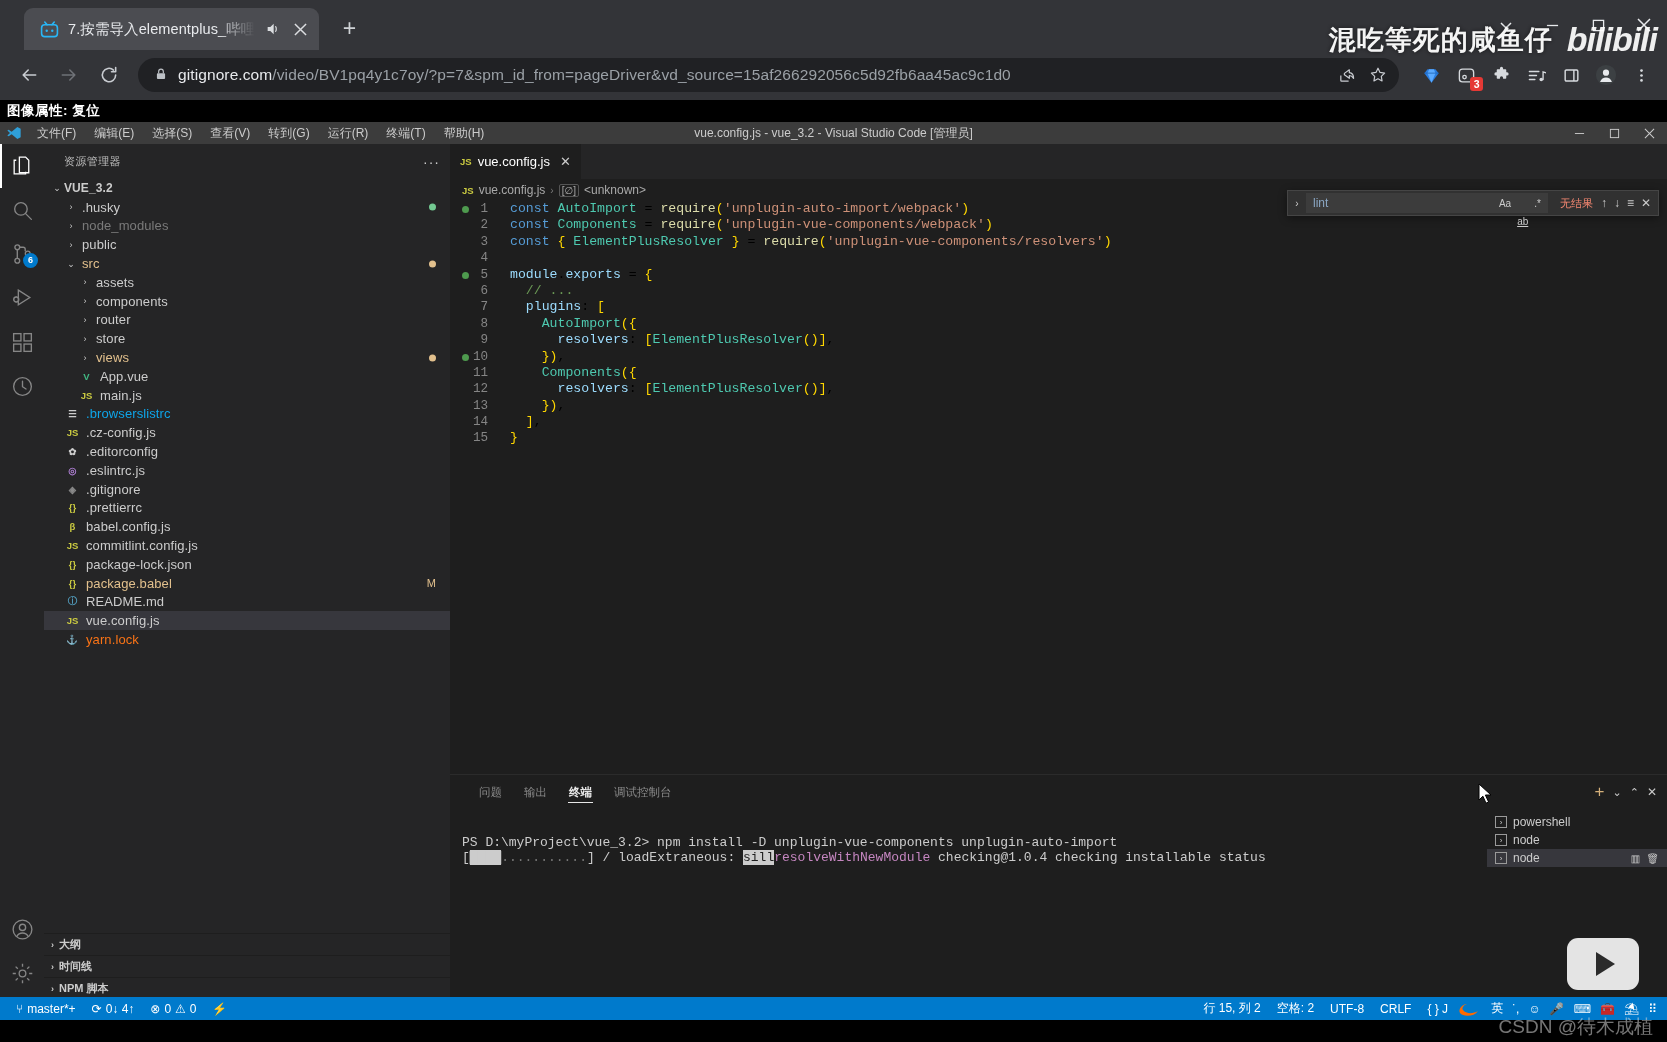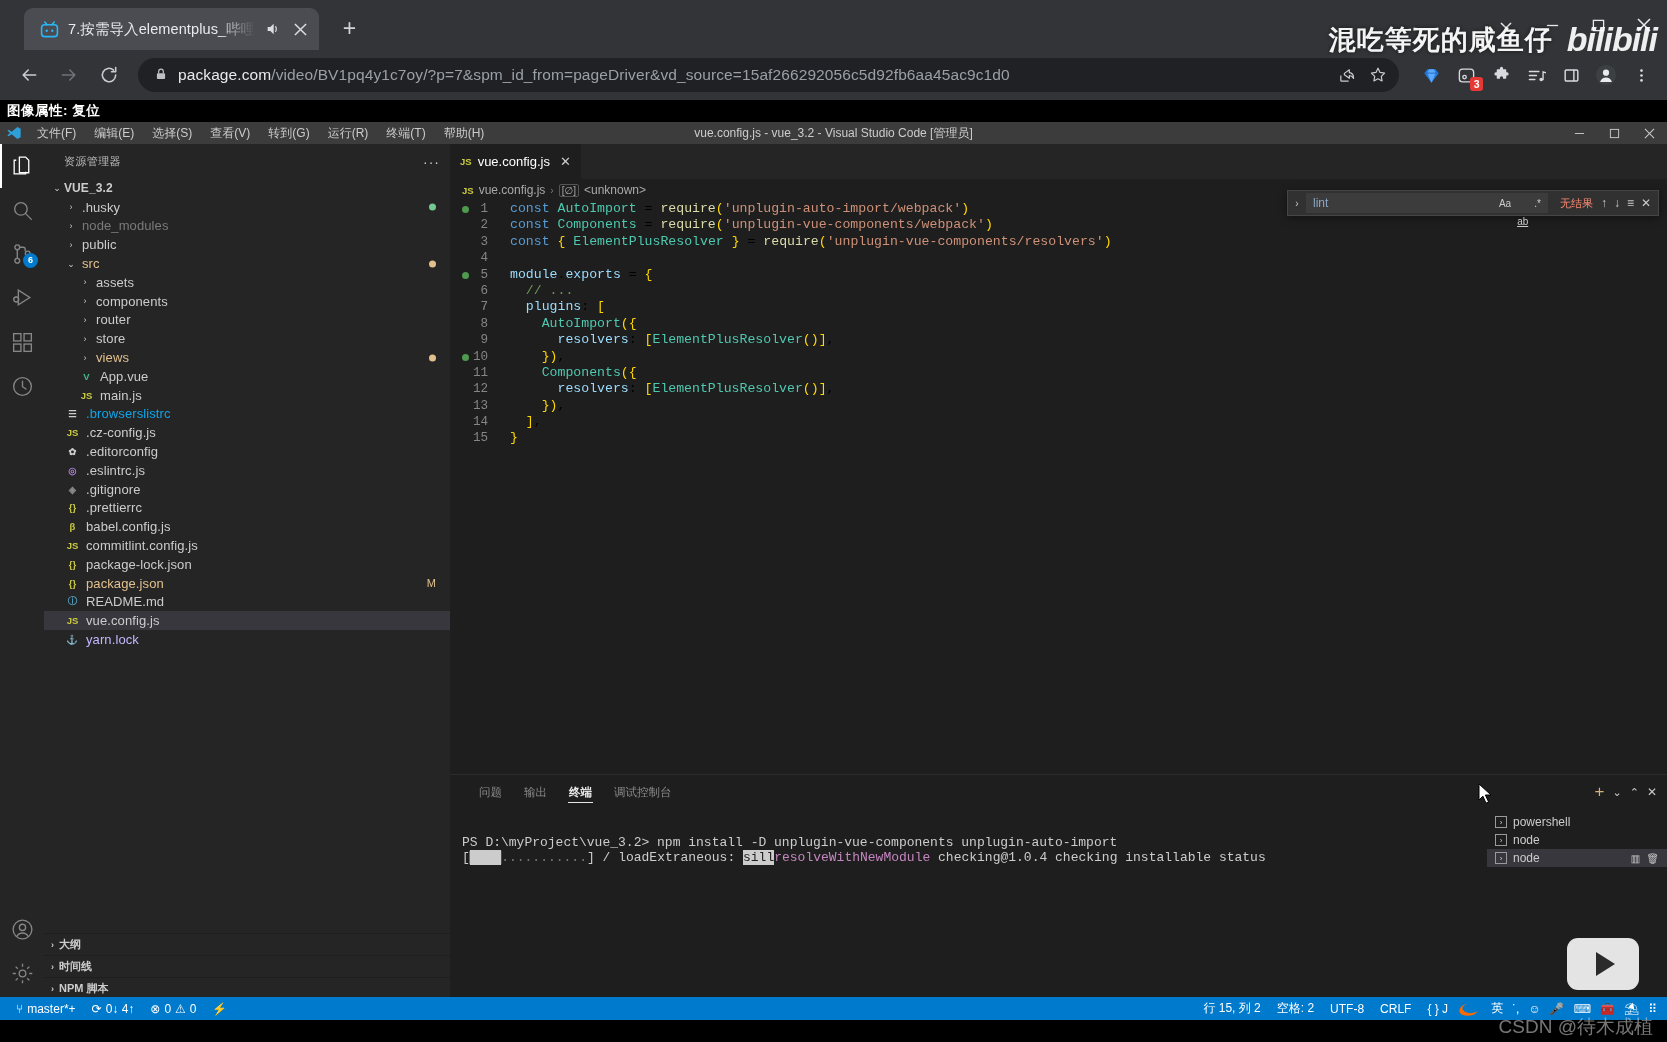--- a/index.html
+++ b/index.html
@@ -239,21 +239,21 @@
             <path d="M20 3v5h-5" stroke="#c9ccd1" stroke-width="1.9" fill="none" stroke-linecap="round" stroke-linejoin="round"></path>
           </svg>
       </div>
       <div class="omnibox">
         <span>
           <svg width="14" height="14" viewBox="0 0 24 24">
               <rect x="5" y="10.5" width="14" height="10" rx="1.6" fill="#bdc1c6"></rect>
               <path d="M8 10.5V7.5a4 4 0 0 1 8 0v3" stroke="#bdc1c6" stroke-width="2" fill="none"></path>
             </svg>
         </span>
-        <span class="url"><span class="host">package.com</span><span class="path">/video/BV1pq4y1c7oy/?p=7&amp;spm_id_from=pageDriver&amp;vd_source=15af266292056c5d92fb6aa45ac9c1d0</span></span>
+        <span class="url"><span class="host">gitignore.com</span><span class="path">/video/BV1pq4y1c7oy/?p=7&amp;spm_id_from=pageDriver&amp;vd_source=15af266292056c5d92fb6aa45ac9c1d0</span></span>
         <span class="omni-actions">
           <span class="ic">
             <svg width="17" height="17" viewBox="0 0 24 24" fill="none" stroke="#c9ccd1" stroke-width="1.7">
                 <path d="M4 12v7a1 1 0 0 0 1 1h10"></path>
                 <path d="M9 9l7-5v4c4 .5 6 4 6 8-1.5-2.5-3.5-4-6-4v4l-7-5z" stroke-linejoin="round"></path>
               </svg>
           </span>
           <span class="ic">
             <svg width="18" height="18" viewBox="0 0 24 24" fill="none" stroke="#c9ccd1" stroke-width="1.6">
                 <path d="M12 3l2.7 5.6 6.1.9-4.4 4.3 1 6.1-5.4-2.9-5.4 2.9 1-6.1L3.2 9.5l6.1-.9L12 3z" stroke-linejoin="round"></path>
@@ -505,34 +505,34 @@
               <div class="row" style="padding-left: 20px;">
                 <span class="ficon" style="color: rgb(203, 203, 65);">JS</span>
                 <span class="label" style="color: rgb(204, 204, 204); padding-left: 5px;">commitlint.config.js</span>
               </div>
               <div class="row" style="padding-left: 20px;">
                 <span class="ficon" style="color: rgb(203, 203, 65);">{}</span>
                 <span class="label" style="color: rgb(204, 204, 204); padding-left: 5px;">package-lock.json</span>
               </div>
               <div class="row" style="padding-left: 20px;">
                 <span class="ficon" style="color: rgb(203, 203, 65);">{}</span>
-                <span class="label" style="color: rgb(226, 192, 141); padding-left: 5px;">package.json</span>
+                <span class="label" style="color: rgb(226, 192, 141); padding-left: 5px;">package.babel</span>
                 <span class="mark" style="color: rgb(226, 192, 141);">M</span>
               </div>
               <div class="row" style="padding-left: 20px;">
                 <span class="ficon" style="color: rgb(81, 154, 186);">ⓘ</span>
                 <span class="label" style="color: rgb(204, 204, 204); padding-left: 5px;">README.md</span>
               </div>
               <div class="row selected" style="padding-left: 20px;">
                 <span class="ficon" style="color: rgb(203, 203, 65);">JS</span>
                 <span class="label" style="color: rgb(204, 204, 204); padding-left: 5px;">vue.config.js</span>
               </div>
               <div class="row" style="padding-left: 20px;">
                 <span class="ficon" style="color: rgb(81, 154, 186);">⚓</span>
-                <span class="label" style="color: #c4b5fd; padding-left: 5px;">yarn.lock</span>
+                <span class="label" style="color: #f97316; padding-left: 5px;">yarn.lock</span>
               </div>
             </div>
         </div>
         <div id="sb-sections">
             <div class="sb-section">
               <span class="tw">›</span>
               <span>大纲</span>
             </div>
             <div class="sb-section">
               <span class="tw">›</span>

